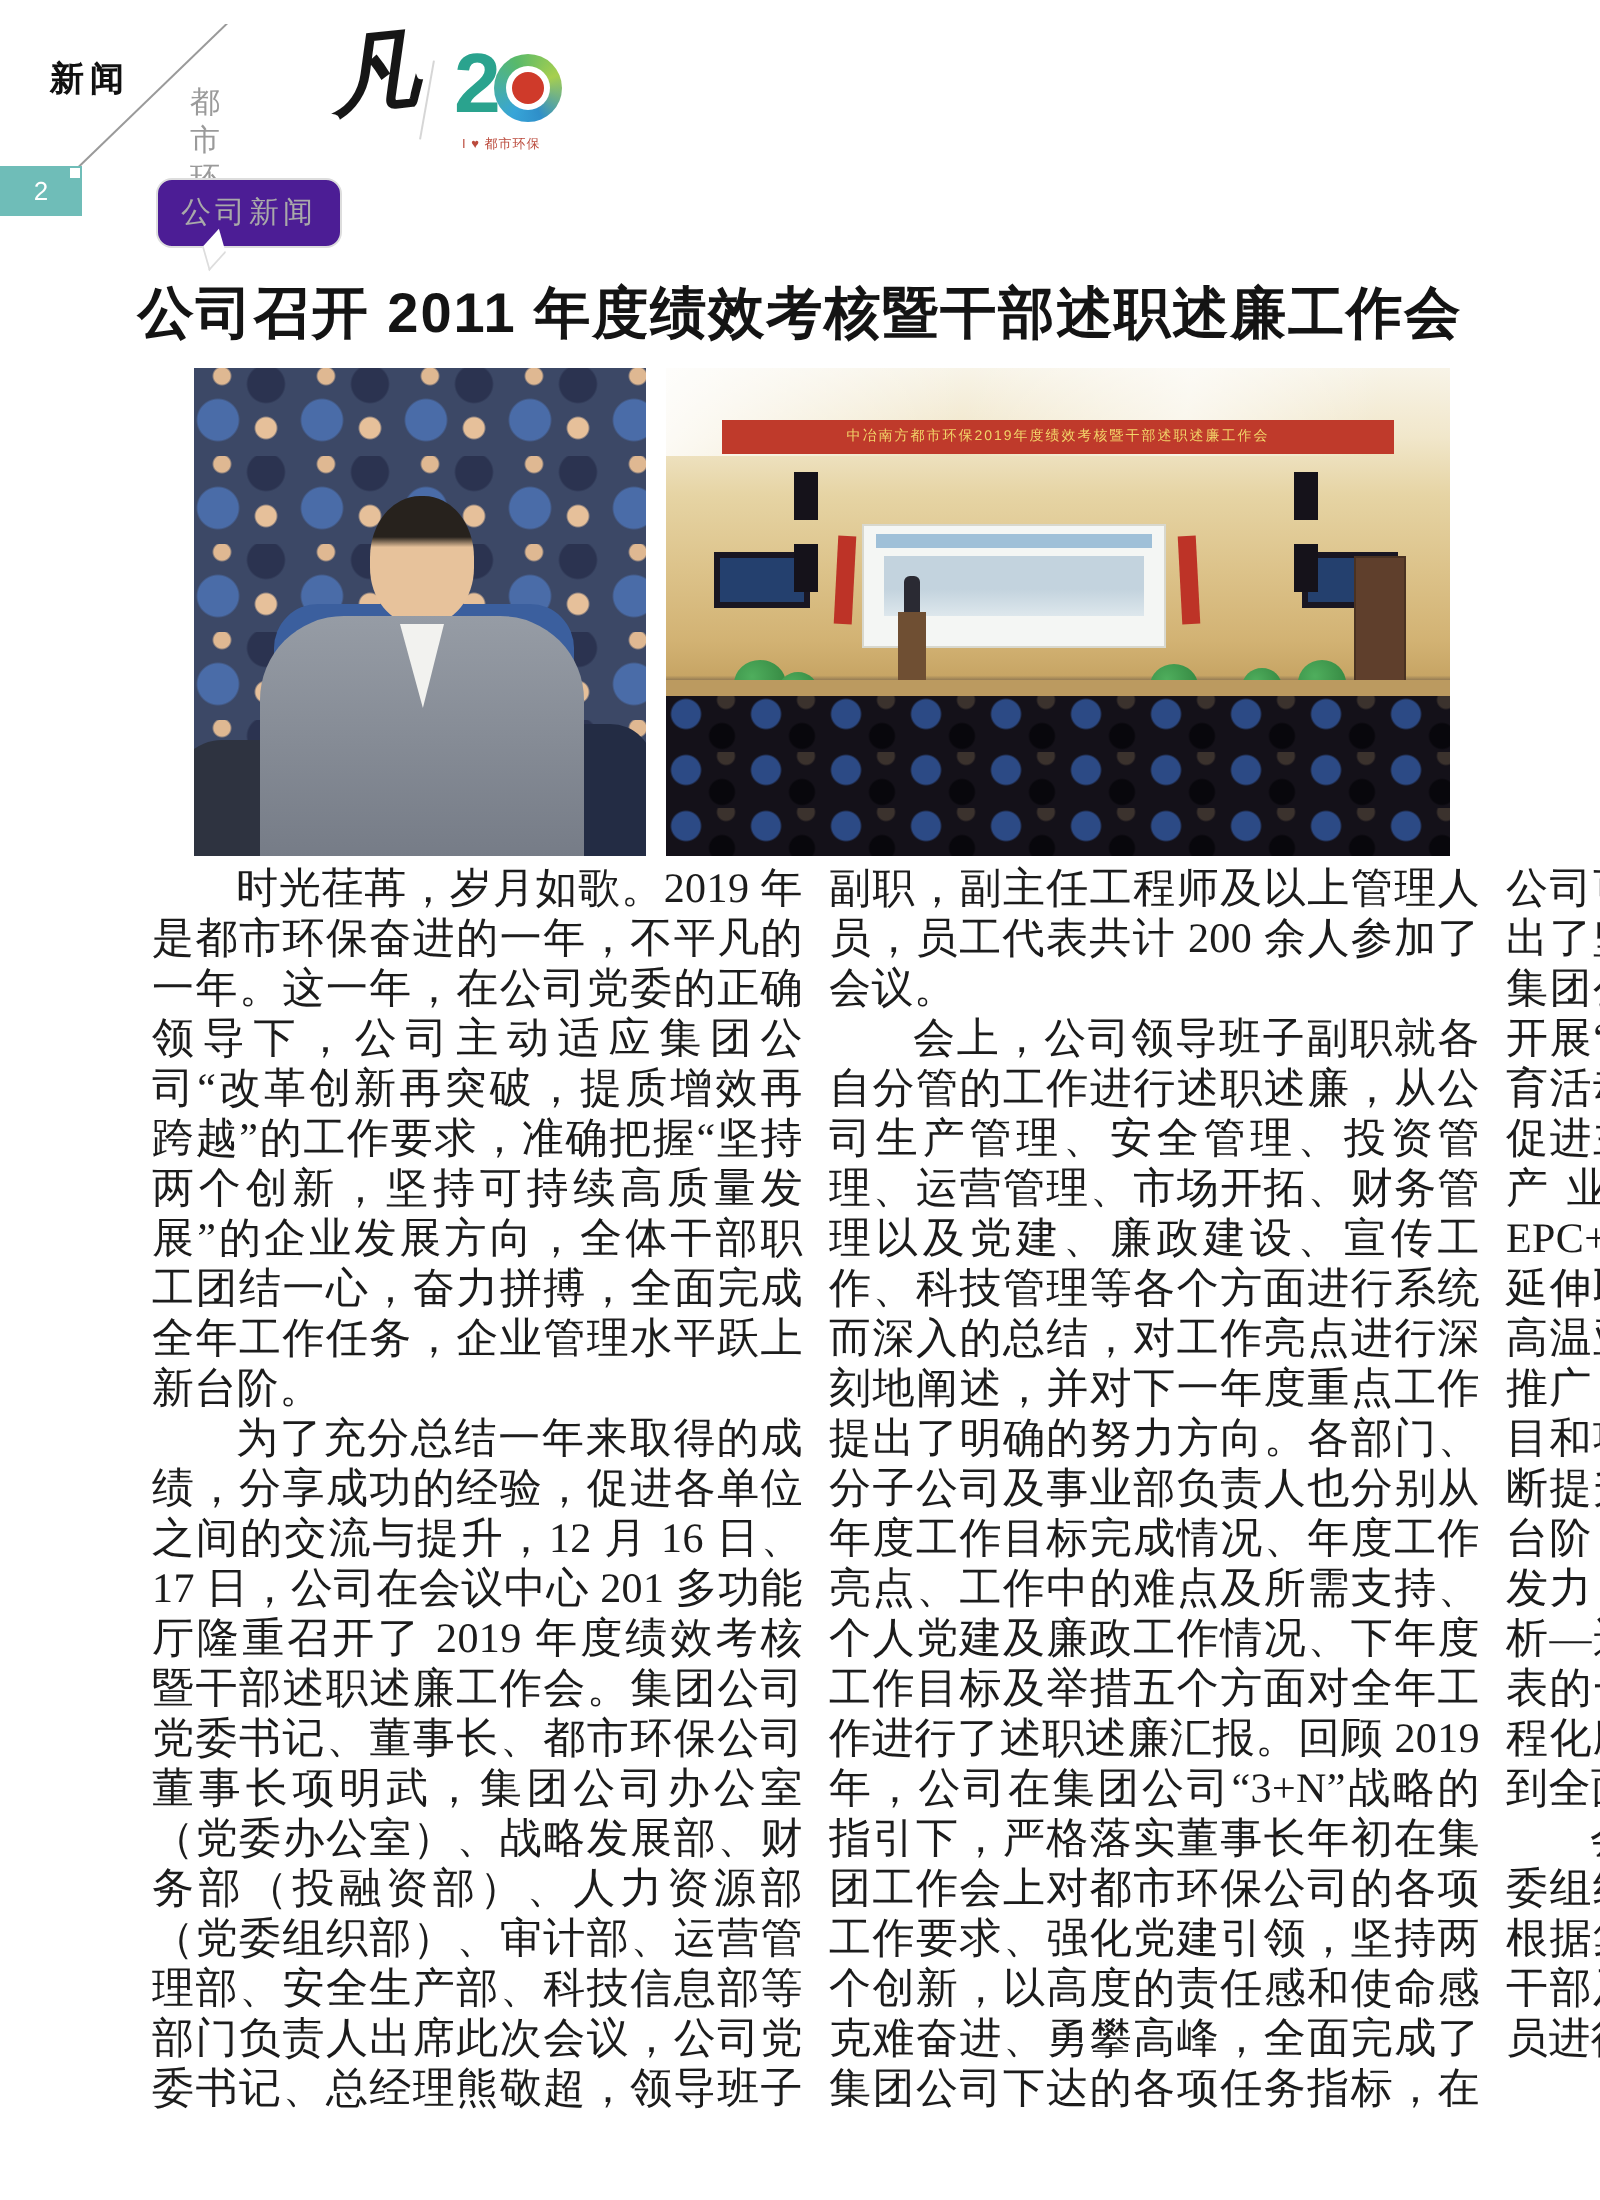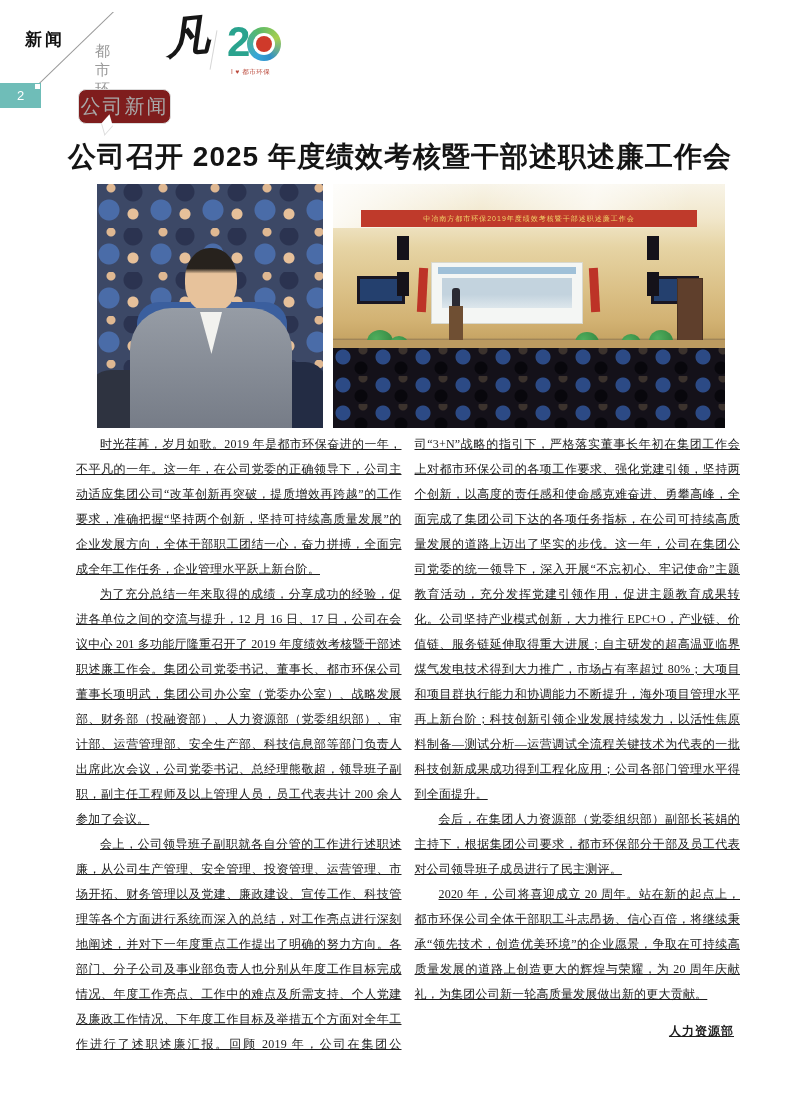--- a/index.html
+++ b/index.html
@@ -61,23 +61,23 @@
   .anniv-dot { width:16px; height:16px; border-radius:50%; background:#cf3a2a; }
   .anniv-tagline {
     position:absolute; left:4px; top:46px; width:70px;
     font-family:"Liberation Sans","DejaVu Sans",sans-serif;
     font-size:6.5px; color:#bb4a3c; letter-spacing:0.5px; white-space:nowrap;
   }
 
   
   .category-bubble {
     position:absolute; left:78px; top:77px; width:93px; height:35px;
-    border:1px solid #dddddd; border-radius:8px; background:#7f1d1d;
+    border:1px solid #dddddd; border-radius:8px; background:#4c1d95;
     display:flex; align-items:center; justify-content:center;
-    font-size:20px; letter-spacing:2px; color:#a9a9a9;
+    font-size:15px; letter-spacing:2px; color:#a9a9a9;
   }
   .category-bubble .tail {
     position:absolute; left:22px; bottom:-7.5px; width:12px; height:12px; background:#fff;
     border-right:1px solid #ddd; border-bottom:1px solid #ddd;
     transform:rotate(58deg) skew(16deg,16deg);
   }
 
   
   .headline {
     position:absolute; left:0; top:126px; width:100%; text-align:center;
@@ -159,23 +159,22 @@
       radial-gradient(circle at 10px 9px, #2c4a85 7px, rgba(0,0,0,0) 8px),
       radial-gradient(circle at 28px 20px, #08070c 6px, rgba(0,0,0,0) 7px),
       radial-gradient(circle at 30px 2px, #3b322d 4px, rgba(0,0,0,0) 5px);
     background-size:40px 28px;
   }
 
   
   .article {
     position:absolute; left:76px; top:420px; width:664px; height:632px;
     column-count:2; column-gap:13px; column-fill:auto;
-    font-size:12px; line-height:25px; text-align:justify; color:#1c1c1c;
+    font-size:21px; line-height:25px; text-align:justify; color:#1c1c1c;
     letter-spacing:0.2px;
-    text-decoration:underline;
   }
   .article p { text-indent:2em; }
   .article .byline {
     text-indent:0; text-align:right; margin-top:12px; padding-right:6px;
     font-family:"Liberation Sans","DejaVu Sans",sans-serif; font-weight:bold; letter-spacing:1px;
   }
 </style>
 </head>
 <body>
 
@@ -201,21 +200,21 @@
       </span>
       <span class="anniv-tagline">I ♥ 都市环保</span>
     </span>
   </div>
 
   <div class="category-bubble">
     <span>公司新闻</span>
     <i class="tail"></i>
   </div>
 
-  <h1 class="headline">公司召开 2025 年度绩效考核暨干部述职述廉工作会</h1>
+  <h1 class="headline">公司召开 2011 年度绩效考核暨干部述职述廉工作会</h1>
 
   <div class="photo photo-audience">
     <div class="man-chair"></div>
     <div class="neighbor-left"></div>
     <div class="neighbor-right"></div>
     <div class="man-head"></div>
     <div class="man-suit"></div>
     <div class="man-shirt"></div>
   </div>
 

